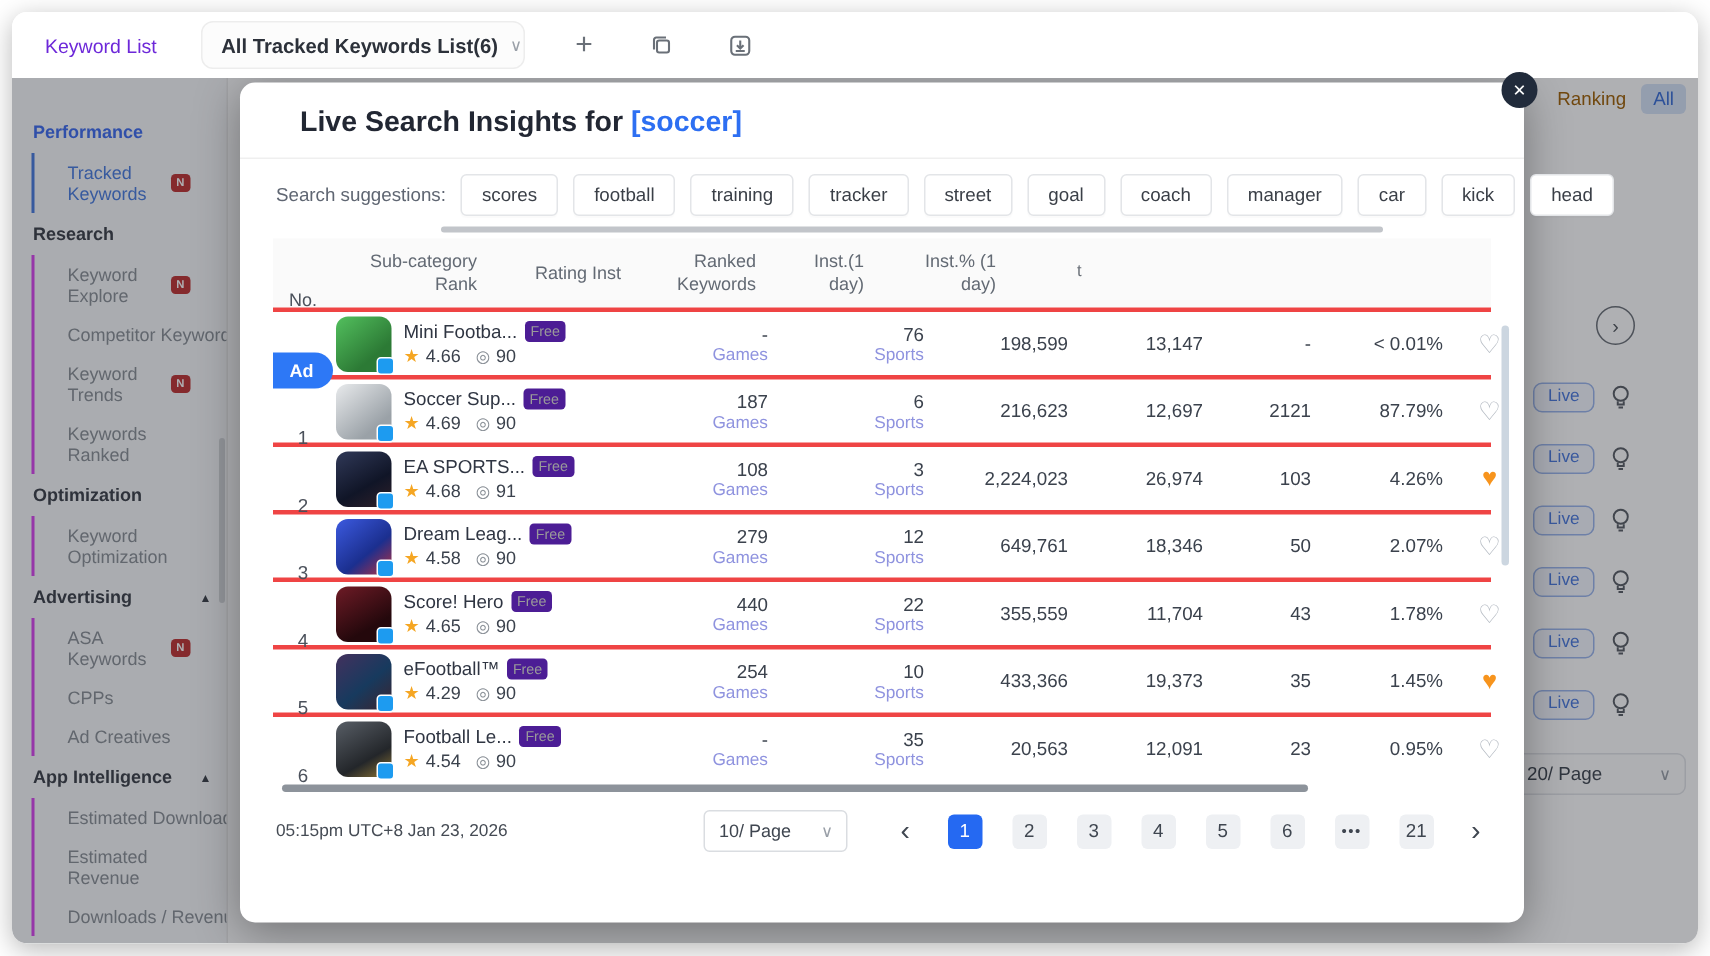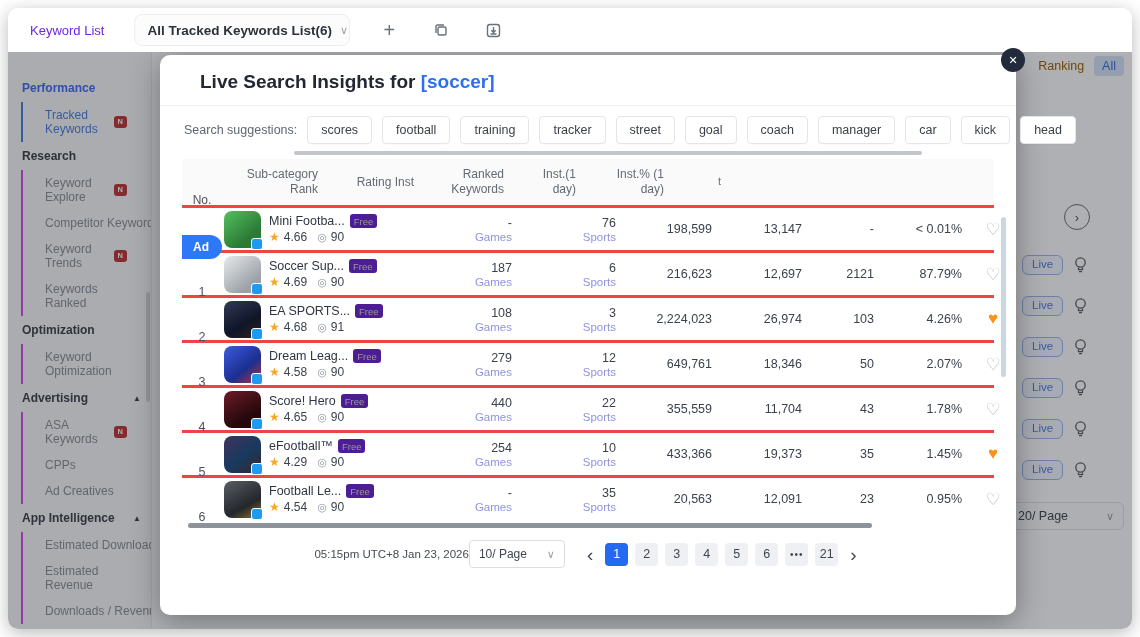--- a/index.html
+++ b/index.html
@@ -94,23 +94,23 @@
   .i-r0{background:linear-gradient(140deg,#53c05e,#2c7a35 70%);} 
   .i-r1{background:linear-gradient(140deg,#e8eaec,#9aa1a7 75%);} 
   .i-r2{background:linear-gradient(150deg,#2b3350 10%,#101527 60%,#30212a);} 
   .i-r3{background:linear-gradient(140deg,#3c5ae0,#1b2f8f 60%,#b8303f);} 
   .i-r4{background:linear-gradient(150deg,#6e1b26,#24080c 70%);} 
   .i-r5{background:linear-gradient(140deg,#43315e,#173a5e 55%,#3c2430);} 
   .i-r6{background:linear-gradient(150deg,#585e66,#23262a 65%,#caa23a 120%);} 
   .h-scroll { height:5px; background:#8d939b; border-radius:3px; width:684px; margin:3px 0 0 6px;}
   .v-scroll { position:absolute; right:-12px; top:58px; width:5px; height:160px; background:#ccd6e0; border-radius:3px;}
   
-  .m-footer { display:flex; align-items:center; justify-content:center; padding:12px 24px 0;}
+  .m-footer { display:flex; align-items:center; justify-content:space-between; padding:12px 24px 0;}
   .timestamp { font-size:11.5px; color:#454b54; }
-  .foot-right { display:flex; align-items:center; gap:7px; }
+  .foot-right { display:flex; align-items:center; gap:20px; }
   .pg-select { width:96px; height:28px; border:1px solid #dadde1; border-radius:4px; display:flex; align-items:center; justify-content:space-between; padding:0 9px; font-size:12px; color:#3f4650; margin-right:10px;}
   .pg-arrow { font-size:19px; color:#3f4650; padding:0 5px; line-height:1;}
   .pg-num { min-width:23px; height:23px; border-radius:4px; background:#eef0f3; color:#3f4650; font-size:12.5px; display:flex; align-items:center; justify-content:center; padding:0 3px;}
   .pg-num.active { background:#2569f2; color:#fff; }
   .pg-dots { font-size:10px; color:#3f4650; background:#eef0f3; min-width:23px; height:23px; border-radius:4px; display:flex; align-items:center; justify-content:center; letter-spacing:1px;}
 </style>
 </head>
 <body>
 
 <div class="window">

